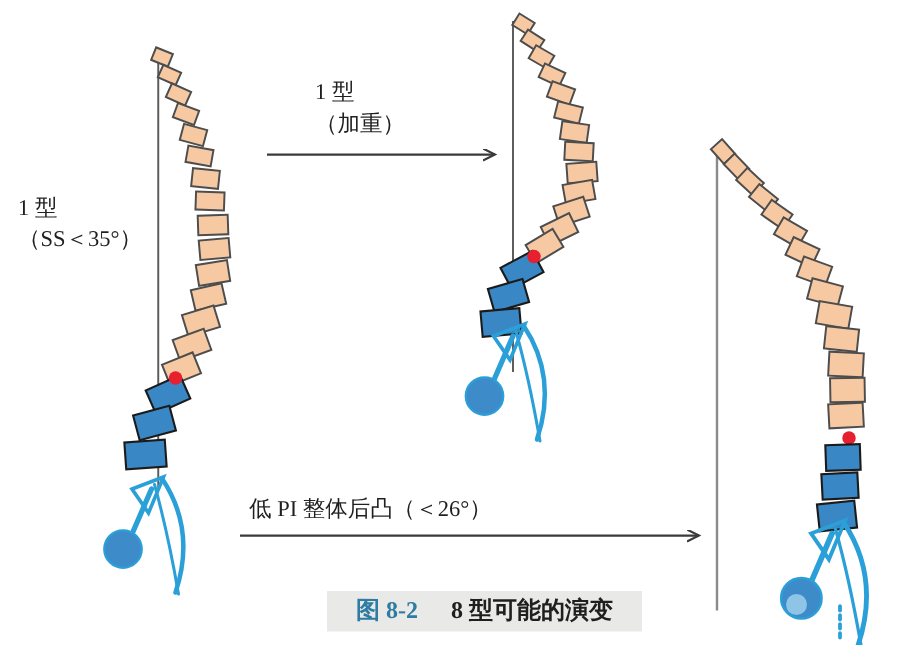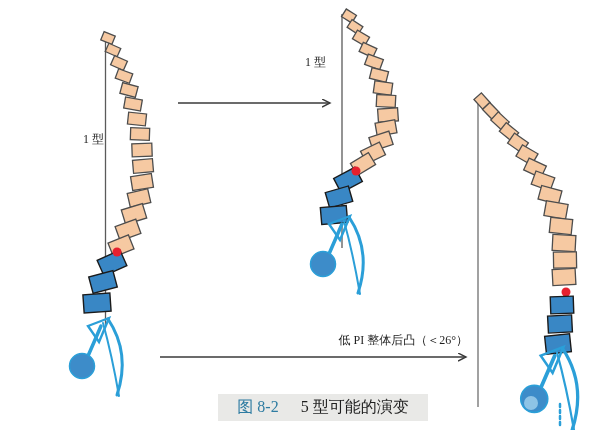--- a/index.html
+++ b/index.html
@@ -10,25 +10,25 @@
   .vt{fill:var(--vertebra-tan);stroke:var(--vertebra-tan-stroke);stroke-width:1.3;}
   .vb{fill:var(--vertebra-blue);stroke:var(--vertebra-blue-stroke);stroke-width:1.4;}
   .dot{fill:var(--marker-red);stroke:none;}
   .plumb{stroke:var(--plumb-line);stroke-width:1.3;fill:none;}
   .plumb-light{stroke:var(--plumb-line-light);stroke-width:1.6;fill:none;}
   .pel{stroke:var(--pelvis-blue);fill:none;stroke-linecap:round;}
   .head{fill:var(--femoral-head-blue);stroke:var(--pelvis-blue);stroke-width:1.5;}
   .head-light{fill:var(--femoral-head-light);stroke:none;}
   .arrow{stroke:var(--arrow);stroke-width:1.5;fill:none;}
   
-  .lbl{position:absolute;color:var(--text);font-size:12px;line-height:21px;text-align:right;}
+  .lbl{position:absolute;color:var(--text);font-size:15px;line-height:21px;text-align:left;}
   .lbl span{display:block;}
   .caption{position:absolute;left:218px;top:394px;width:210px;height:27px;
            background:var(--caption-bg);display:flex;align-items:center;justify-content:center;
-           font-size:16px;font-weight:normal;gap:22px;}
+           font-size:16px;font-weight:bold;gap:22px;}
   .cap-num{color:var(--caption-accent);}
   .cap-title{color:var(--text);}
 </style>
 </head>
 <body>
 
 <div class="page">
 
   <svg width="600" height="430" viewBox="0 0 600 430">
     <defs>
@@ -126,28 +126,30 @@
       <circle class="head-light" cx="531" cy="403" r="7"></circle>
       <line class="pel" x1="560" y1="404" x2="560" y2="428" stroke-width="2.5" stroke-dasharray="3 3"></line>
     </g>
 
     <line class="arrow" x1="178" y1="103" x2="330" y2="103" marker-end="url(#ah)"></line>
     <line class="arrow" x1="160" y1="357" x2="466" y2="357" marker-end="url(#ah)"></line>
   </svg>
 
   <div class="lbl" style="left:12px;top:129px;width:92px;">
     <span>1 型</span>
+    <span>（SS＜35°）</span>
   </div>
 
   <div class="lbl" style="left:210px;top:52px;width:116px;">
     <span>1 型</span>
+    <span>（加重）</span>
   </div>
 
   <div class="lbl" style="left:166px;top:330px;width:302px;">
     <span>低 PI 整体后凸（＜26°）</span>
   </div>
 
   <div class="caption">
     <span class="cap-num">图 8-2</span>
-    <span class="cap-title">5 型可能的演变</span>
+    <span class="cap-title">8 型可能的演变</span>
   </div>
 
 </div>
 
 </body></html>

